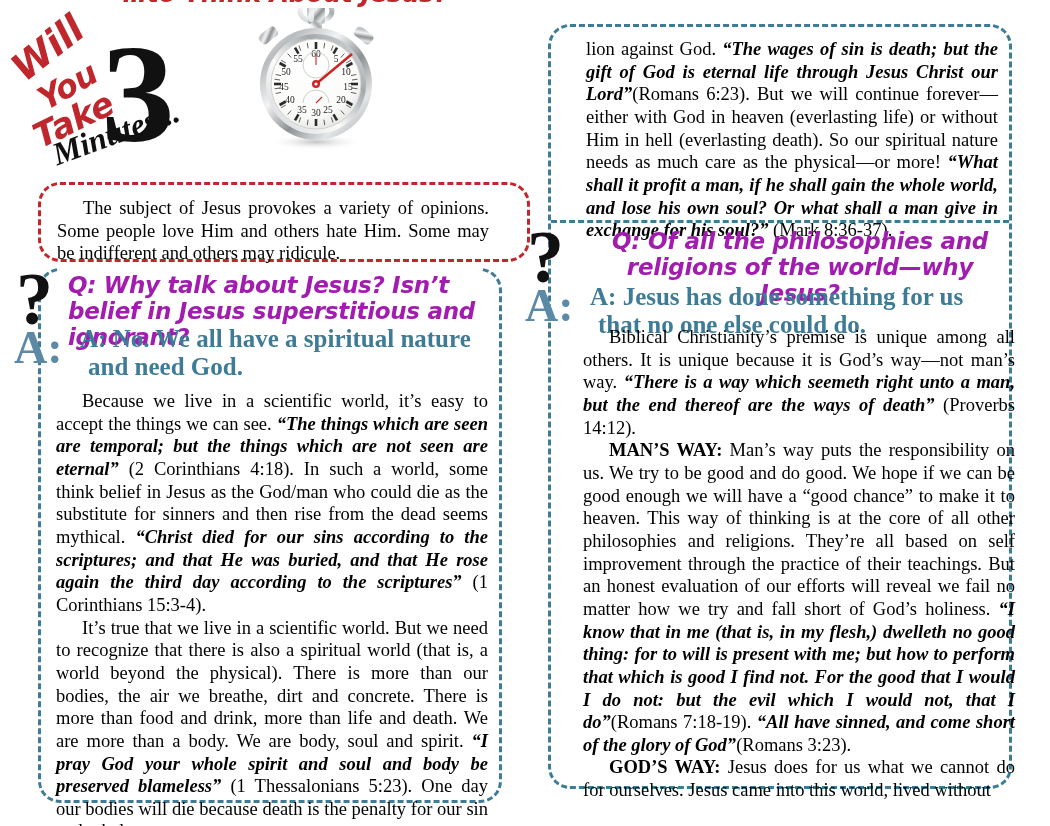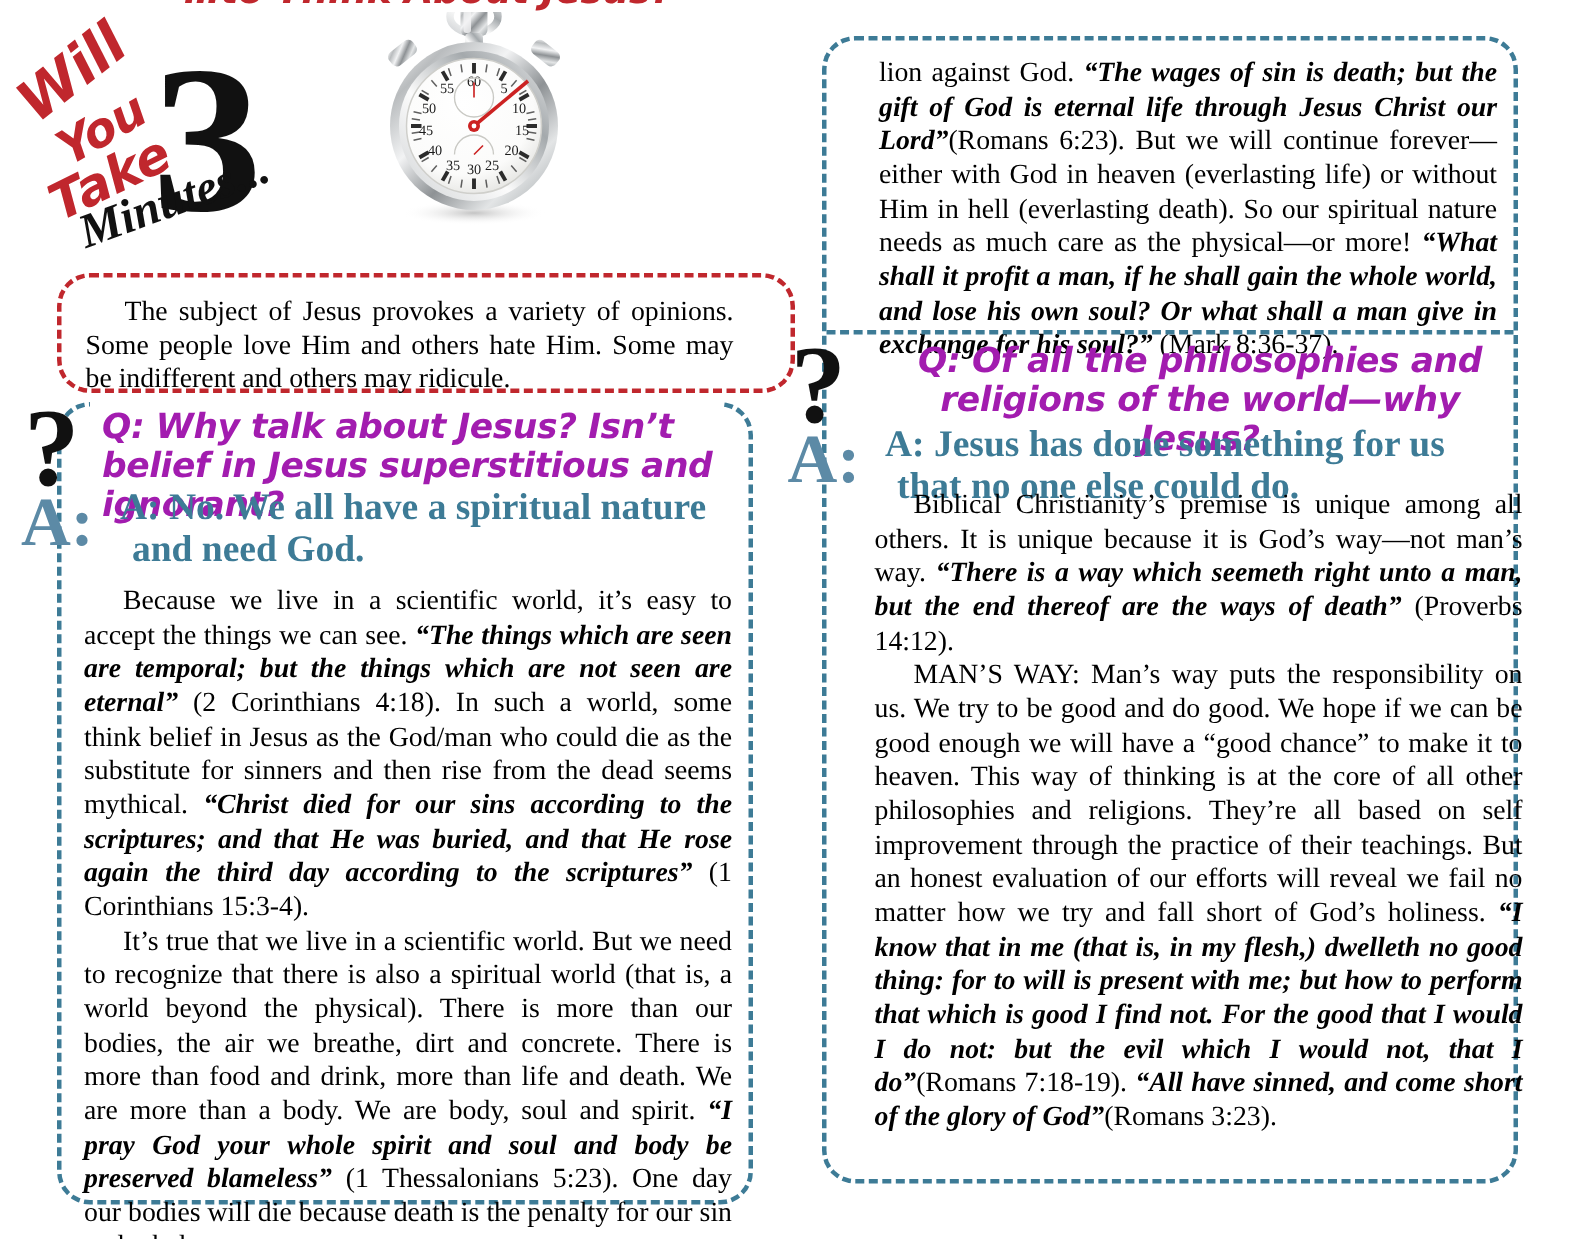--- a/index.html
+++ b/index.html
@@ -158,21 +158,21 @@
     text-align: justify;
     color: #000000;
   }
   #left-text  { left: 56px;  top: 390px; width: 432px; }
   #right-text-top { left: 566px; top: 38px; width: 432px; }
   #right-text-bottom { left: 583px; top: 326px; width: 432px; }
 
   .col-text p { margin: 0; text-indent: 26px; }
   .col-text p.noindent { text-indent: 0; margin-left: 20px; }
   .scr { font-weight: bold; font-style: italic; }
-  .lead { font-weight: normal; }
+  .lead { font-weight: bold; }
 
   
   .q-head {
     position: absolute;
     color: #a21caf;
     font-family: "DejaVu Sans", sans-serif;
     font-weight: bold;
     font-style: italic;
     font-size: 23px;
     line-height: 1.13;
@@ -345,15 +345,16 @@
 
 <div class="qmark" style="left:527px; top:228px;">?</div>
 <div class="amark" style="left:525px; top:288px;">A:</div>
 
 <div class="q-head" id="q2">Q: Of all the philosophies and religions of the world—why Jesus?</div>
 <div class="a-head" id="a2">A: Jesus has done something for us that no one else could do.</div>
 
 <div class="col-text" id="right-text-bottom">
     <p><span>Biblical Christianity’s premise is unique among all others. It is unique because it is God’s way—not man’s way. </span><span class="scr">“There is a way which seemeth right unto a man, but the end thereof are the ways of death”</span><span> (Proverbs 14:12).</span></p>
     <p><span class="lead">MAN’S WAY:</span><span> Man’s way puts the responsibility on us. We try to be good and do good. We hope if we can be good enough we will have a “good chance” to make it to heaven. This way of thinking is at the core of all other philosophies and religions. They’re all based on self improvement through the practice of their teachings. But an honest evaluation of our efforts will reveal we fail no matter how we try and fall short of God’s holiness. </span><span class="scr">“I know that in me (that is, in my flesh,) dwelleth no good thing: for to will is present with me; but how to perform that which is good I find not. For the good that I would I do not: but the evil which I would not, that I do”</span><span>(Romans 7:18-19). </span><span class="scr">“All have sinned, and come short of the glory of God”</span><span>(Romans 3:23).</span></p>
+    <p><span class="lead">GOD’S WAY:</span><span> Jesus does for us what we cannot do for ourselves. Jesus came into this world, lived without</span></p>
   </div>
 
 <div class="mask" style="left:551px; top:220px; width:458px; height:3px; background:transparent; border-top:3px dashed #3d7b96;"></div>
 
 </body></html>

